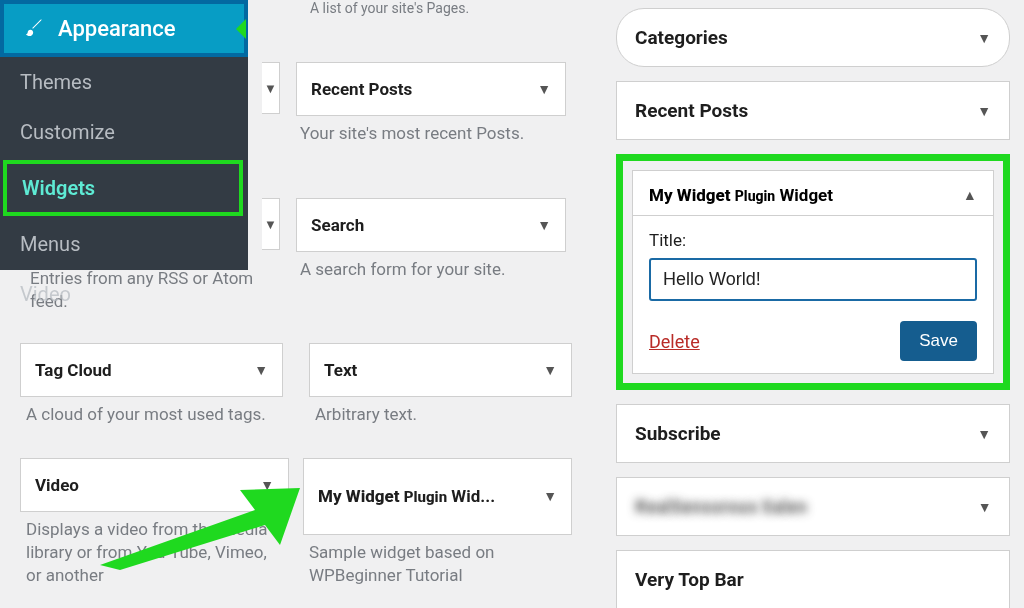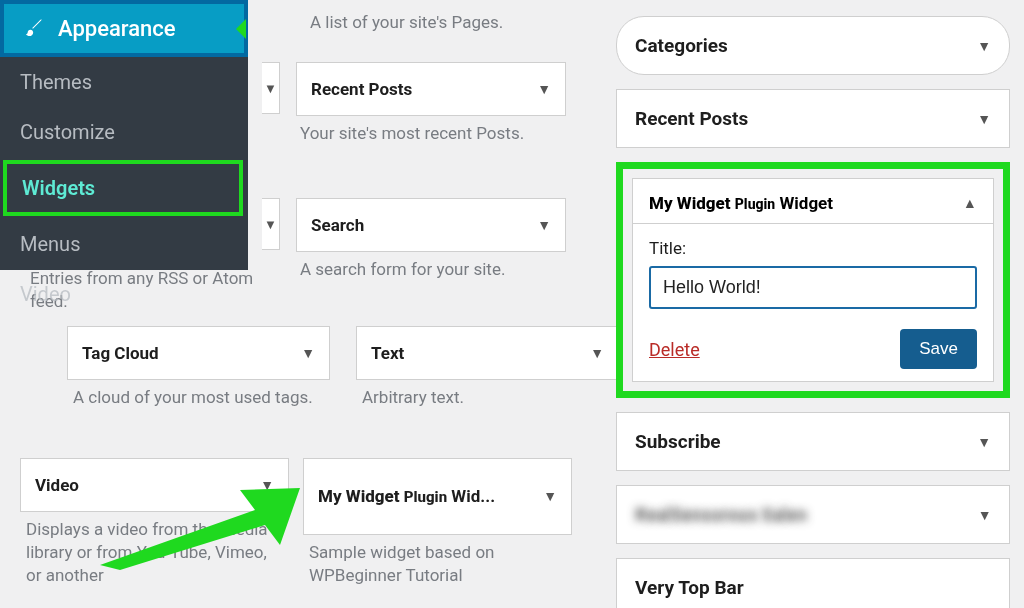--- a/index.html
+++ b/index.html
@@ -102,23 +102,23 @@
       color: #555;
       font-size: 14px;
     }
     .truncated {
       white-space: nowrap;
       overflow: hidden;
     }
     .first-desc {
       position: absolute;
       left: 296px;
-      top: 12px;
+      top: 0;
       color: #787c82;
-      font-size: 17px;
+      font-size: 14px;
       width:260px;
     }
     .small-caret-box {
       position: absolute;
       left: 248px;
       top: 62px;
       width: 18px;
       height: 52px;
       background: #fff;
       border: 1px solid #cfcfcf;
@@ -233,21 +233,21 @@
       background: #155d8f;
       color: #fff;
       border: none;
       padding: 10px 19px;
       font-size: 17px;
       border-radius: 4px;
       cursor: pointer;
     }
     .caret-up { transform: rotate(180deg); display:inline-block;}
 
-    .panel-categories { margin-top: 16px; border-radius: 28px; }
+    .panel-categories { margin-top: 8px; border-radius: 28px; }
   </style>
 </head>
 <body>
 
 <div class="sidebar">
   <div class="appearance-header">
     <span class="brush-icon">
       <svg viewBox="0 0 24 24" fill="#fff">
           <path d="M7 16c-1.66 0-3 1.34-3 3 0 1.31-1.16 2-2 2 .92 1.22 2.49 2 4 2 2.21 0 4-1.79 4-4 0-1.66-1.34-3-3-3zm13.71-9.37l-1.34-1.34a.996.996 0 0 0-1.41 0L9 14.25 9.75 15l8.96-8.96c.39-.39.39-1.02 0-1.41z"></path>
         </svg>
@@ -280,21 +280,21 @@
   <div style="position:absolute; left:282px; top:198px; width:270px;">
     <div class="widget-box">
       <span>Search</span>
       <span class="caret-down">▼</span>
     </div>
     <div class="widget-desc">A search form for your site.</div>
   </div>
 
   <div class="hidden-rss" style="position:absolute; left:8px; top:263px;">Entries from any RSS or Atom feed.</div>
 
-  <div style="position:absolute; left:6px; top:326px; width:552px; display:flex; gap:26px;margin-left:47px;">
+  <div style="position:absolute; left:6px; top:343px; width:552px; display:flex; gap:26px;">
     <div class="widget-col">
       <div class="widget-box">
         <span>Tag Cloud</span>
         <span class="caret-down">▼</span>
       </div>
       <div class="widget-desc">A cloud of your most used tags.</div>
     </div>
     <div class="widget-col">
       <div class="widget-box">
         <span>Text</span>

